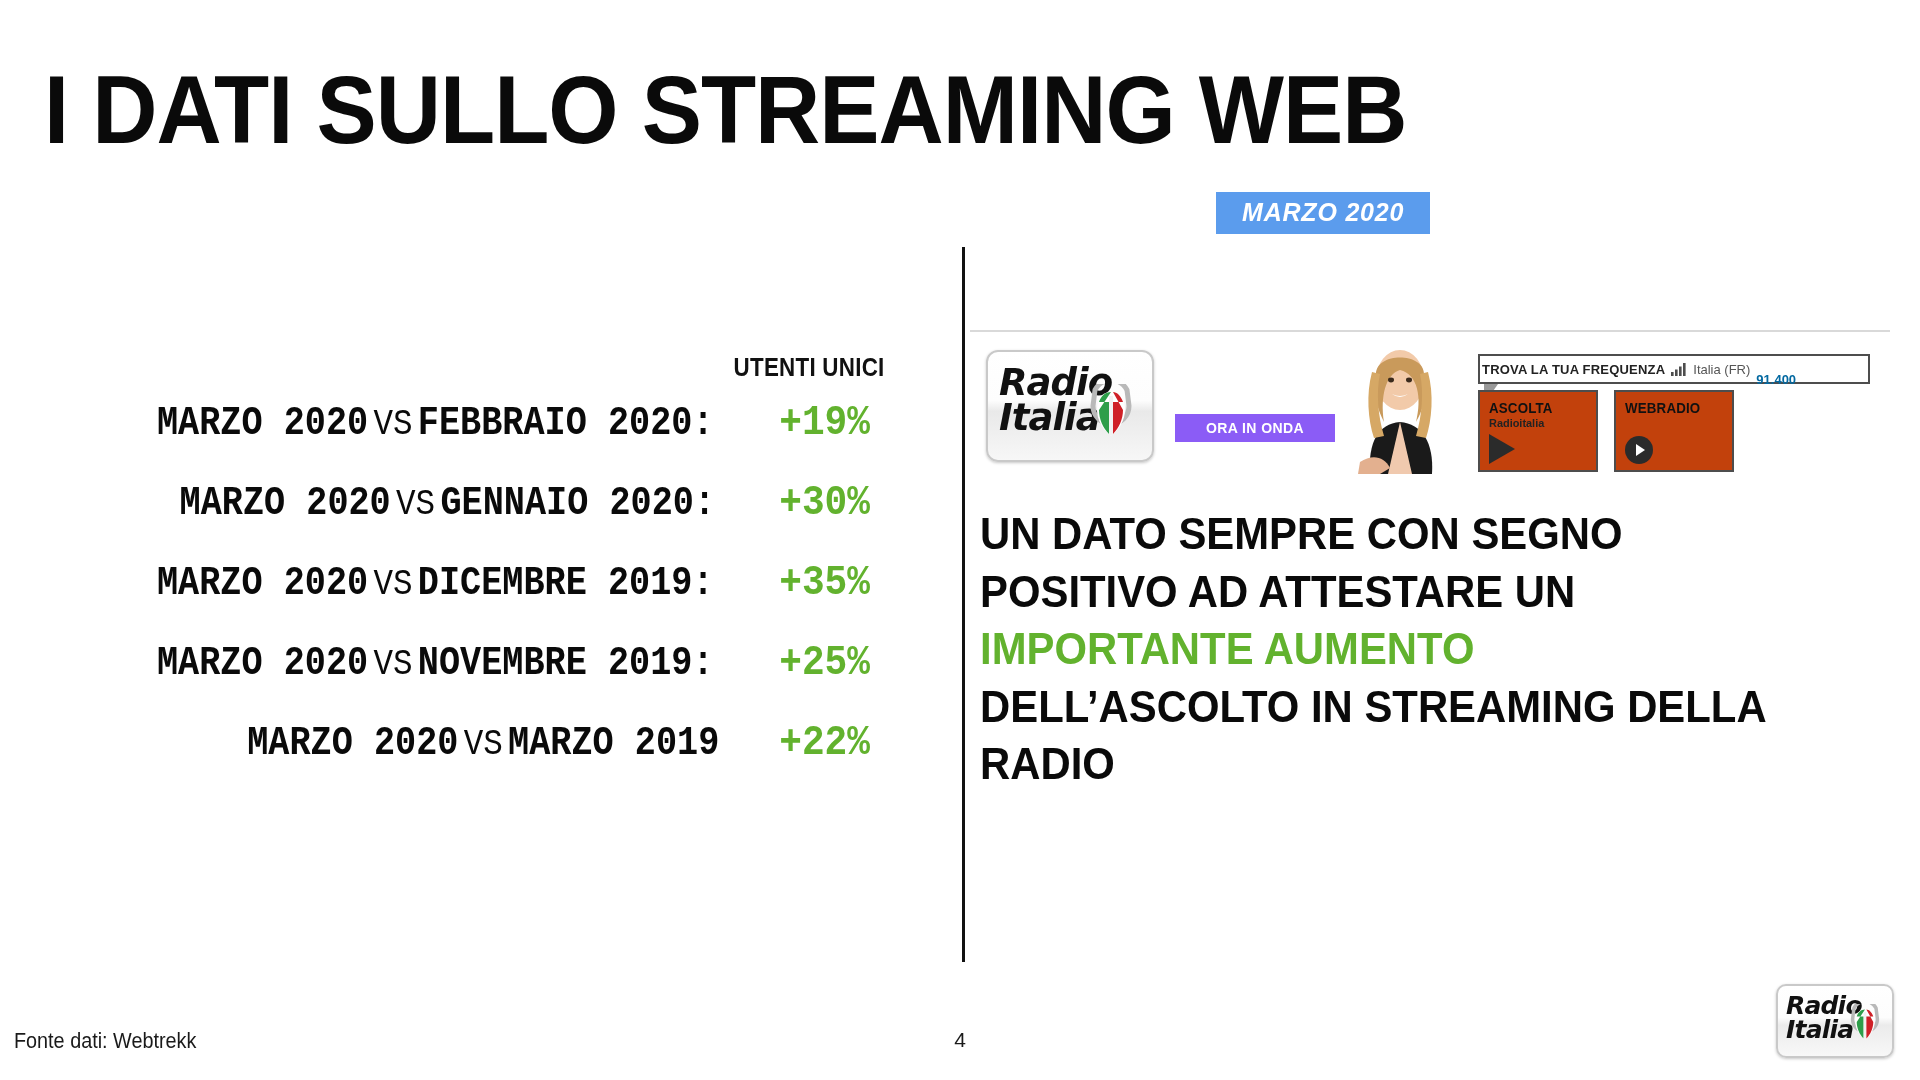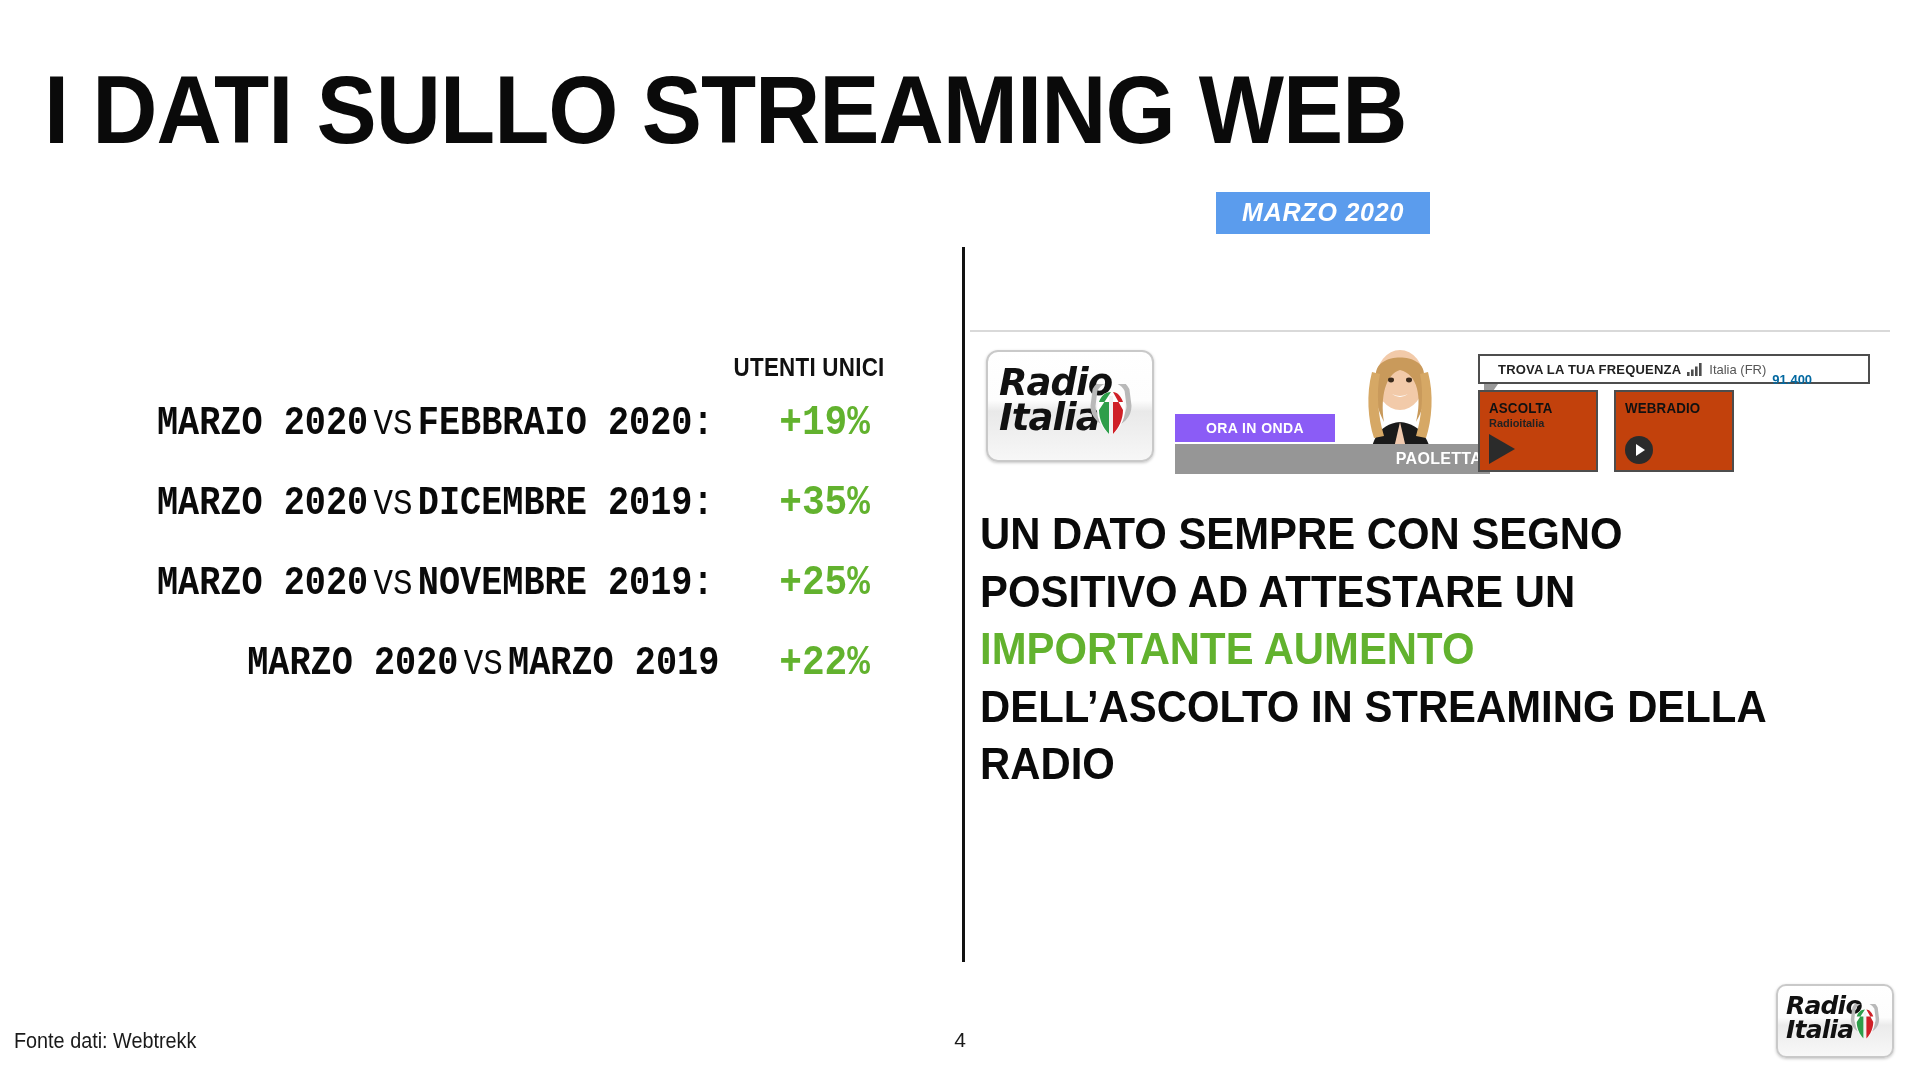--- a/index.html
+++ b/index.html
@@ -163,21 +163,21 @@
     overflow: hidden;
   }
 
   .freqbar {
     position: absolute;
     left: 508px; top: 22px;
     width: 392px; height: 30px;
     border: 2px solid #4d4d4d;
     background: #fff;
     display: flex; align-items: center;
-    padding-left: 18px;
+    padding-left: 2px;
     gap: 6px;
     font-size: 13px;
     color: #333;
   }
   .freqbar .f-bold { font-weight: 700; color: #222; letter-spacing: 0.2px; }
   .freqbar .f-city { color: #555; }
   .freqbar .f-num { font-weight: 700; color: #0369a1; margin-top: 21px; }
   .freq-tail {
     position: absolute;
     left: 514px; top: 52px;
@@ -316,20 +316,24 @@
   <div class="divider"></div>
 
   <div class="stats">
     <div class="stats-header">UTENTI UNICI</div>
 
     <div class="stat-row">
       <div class="stat-label"><span>MARZO 2020</span><span class="vs">VS</span><span>FEBBRAIO 2020:</span></div>
       <div class="stat-value">+19%</div>
     </div>
 
+    <div class="stat-row">
+      <div class="stat-label"><span>MARZO 2020</span><span class="vs">VS</span><span>GENNAIO 2020:</span></div>
+      <div class="stat-value">+30%</div>
+    </div>
 
     <div class="stat-row">
       <div class="stat-label"><span>MARZO 2020</span><span class="vs">VS</span><span>DICEMBRE 2019:</span></div>
       <div class="stat-value">+35%</div>
     </div>
 
     <div class="stat-row">
       <div class="stat-label"><span>MARZO 2020</span><span class="vs">VS</span><span>NOVEMBRE 2019:</span></div>
       <div class="stat-value">+25%</div>
     </div>
@@ -366,23 +370,20 @@
         <path d="M62 34 C56 56 58 82 64 100 L74 98 C68 78 66 54 70 36 Z" fill="#d6a865"></path>
         <path d="M118 34 C124 56 122 82 116 100 L106 98 C112 78 114 54 110 36 Z" fill="#d6a865"></path>
         <ellipse cx="81" cy="42" rx="3" ry="2.4" fill="#3a2a1c"></ellipse>
         <ellipse cx="99" cy="42" rx="3" ry="2.4" fill="#3a2a1c"></ellipse>
         <path d="M82 56 Q90 62 98 56 Q90 60 82 56 Z" fill="#ffffff"></path>
         <path d="M50 124 C62 116 74 118 80 130 L70 136 L48 136 Z" fill="#e3b08f"></path>
       </svg>
     </div>
 
     <div class="onair">ORA IN ONDA</div>
-    <div class="graybar">
-      <div class="host-name">PAOLETTA</div>
-    </div>
 
     <div class="freqbar">
       <span class="f-bold">TROVA LA TUA FREQUENZA</span>
       <svg width="16" height="13" viewBox="0 0 16 13">
         <rect x="0" y="9" width="2.6" height="4" fill="#4d4d4d"></rect>
         <rect x="4" y="6.5" width="2.6" height="6.5" fill="#4d4d4d"></rect>
         <rect x="8" y="3.5" width="2.6" height="9.5" fill="#4d4d4d"></rect>
         <rect x="12" y="0" width="2.6" height="13" fill="#4d4d4d"></rect>
       </svg>
       <span class="f-city">Italia (FR)</span>

